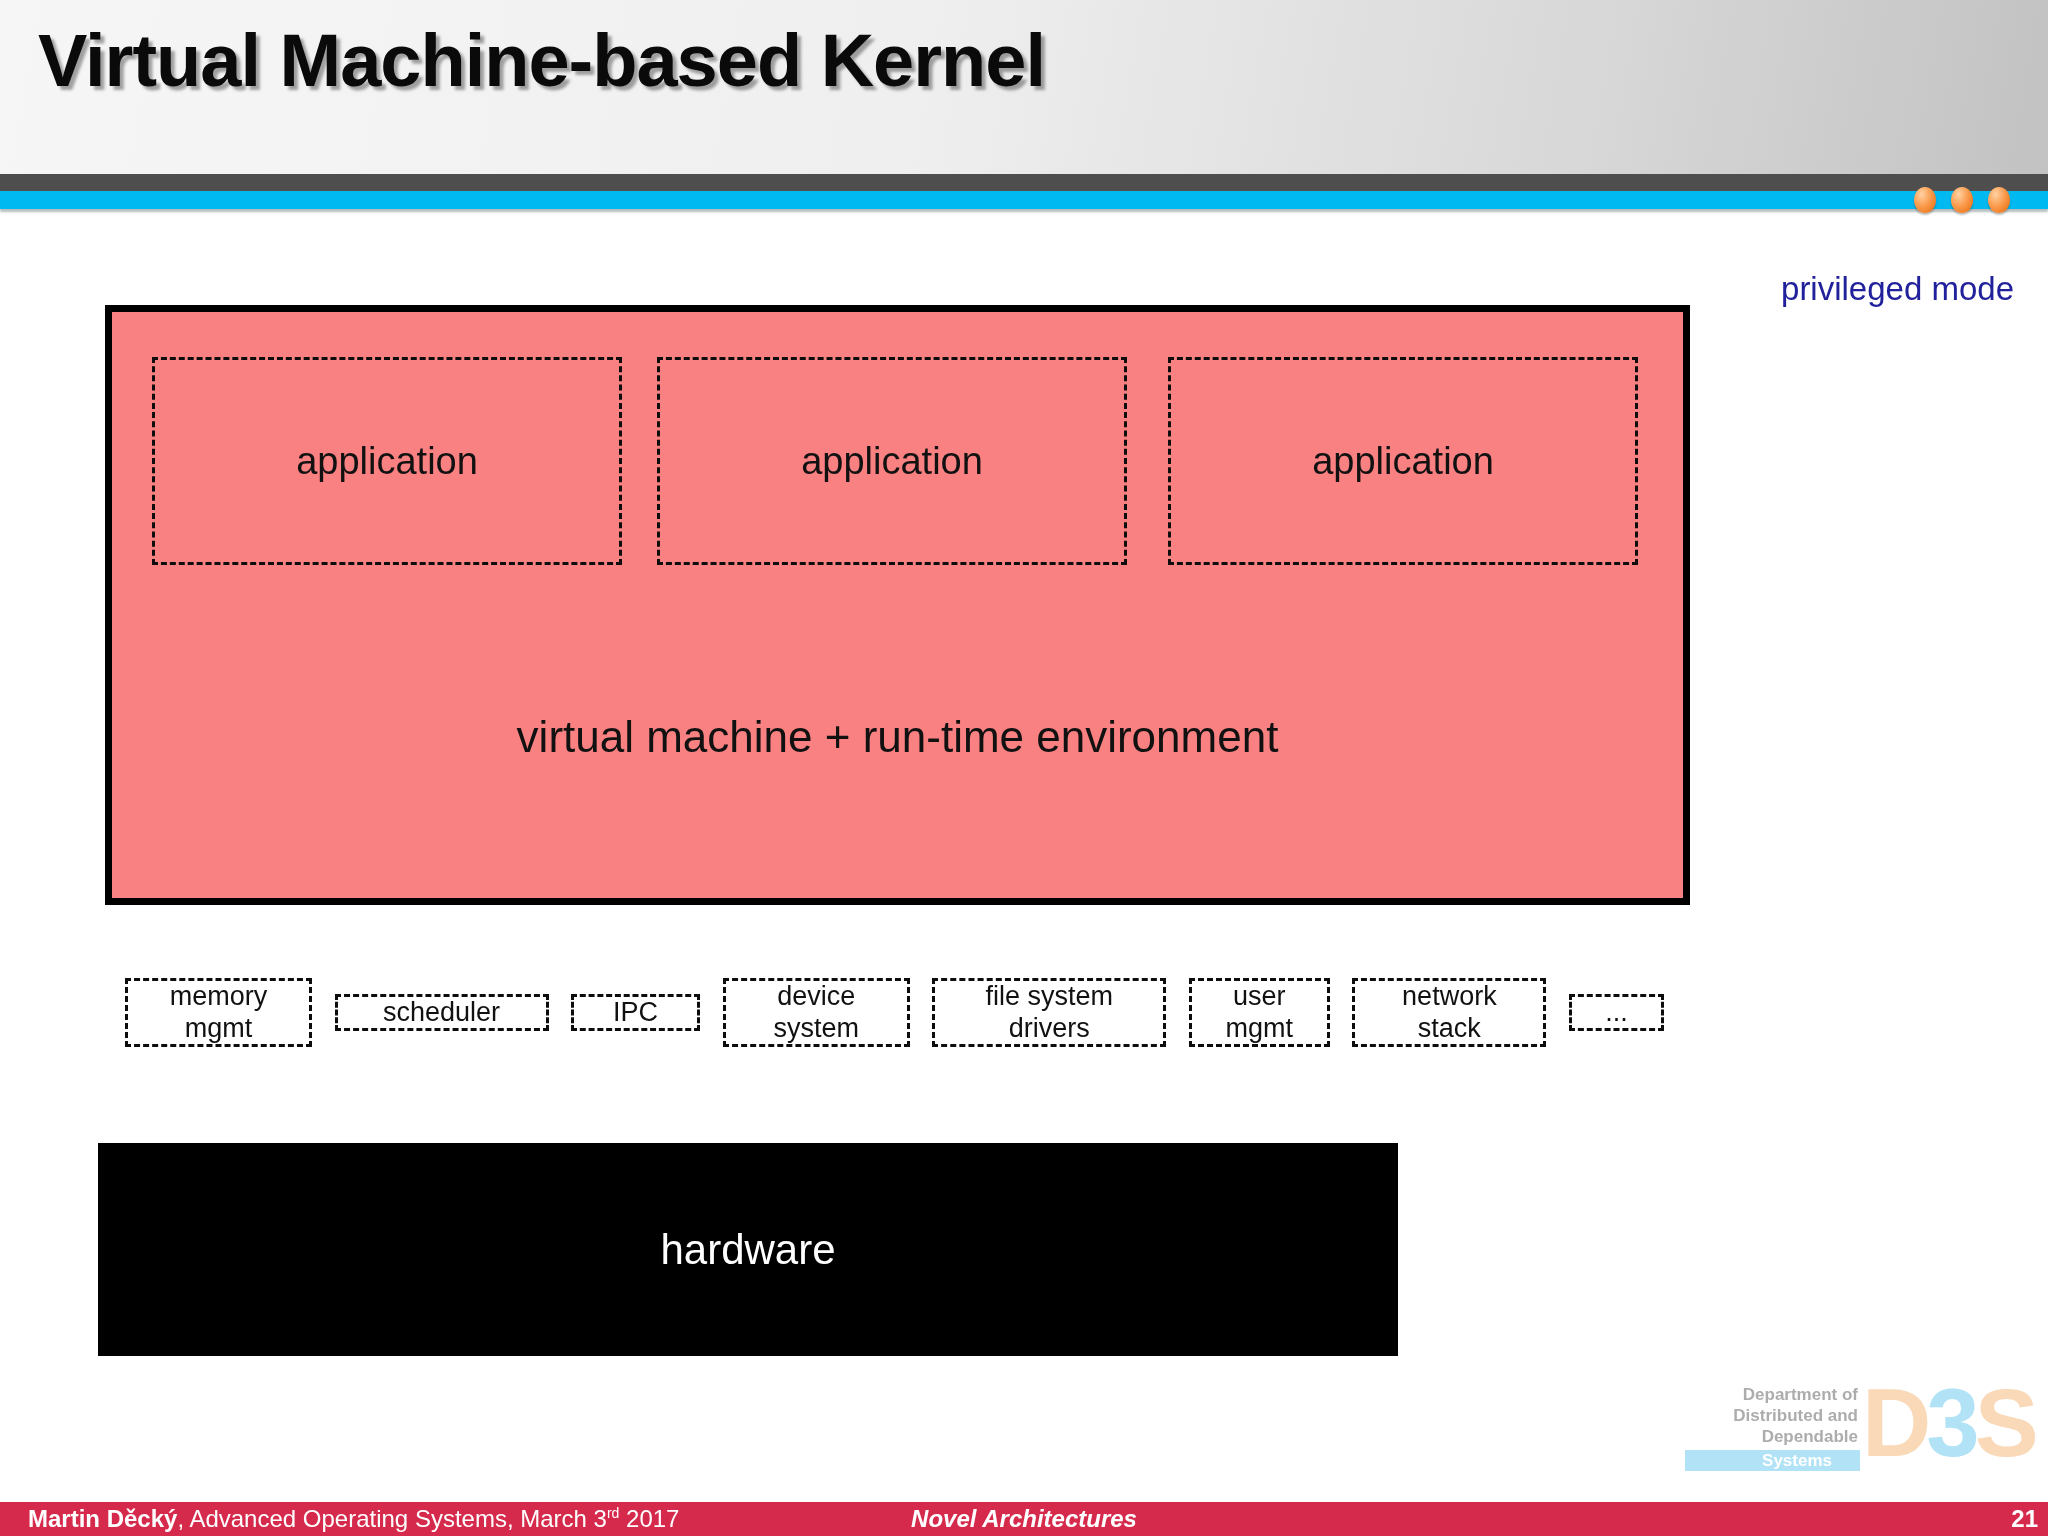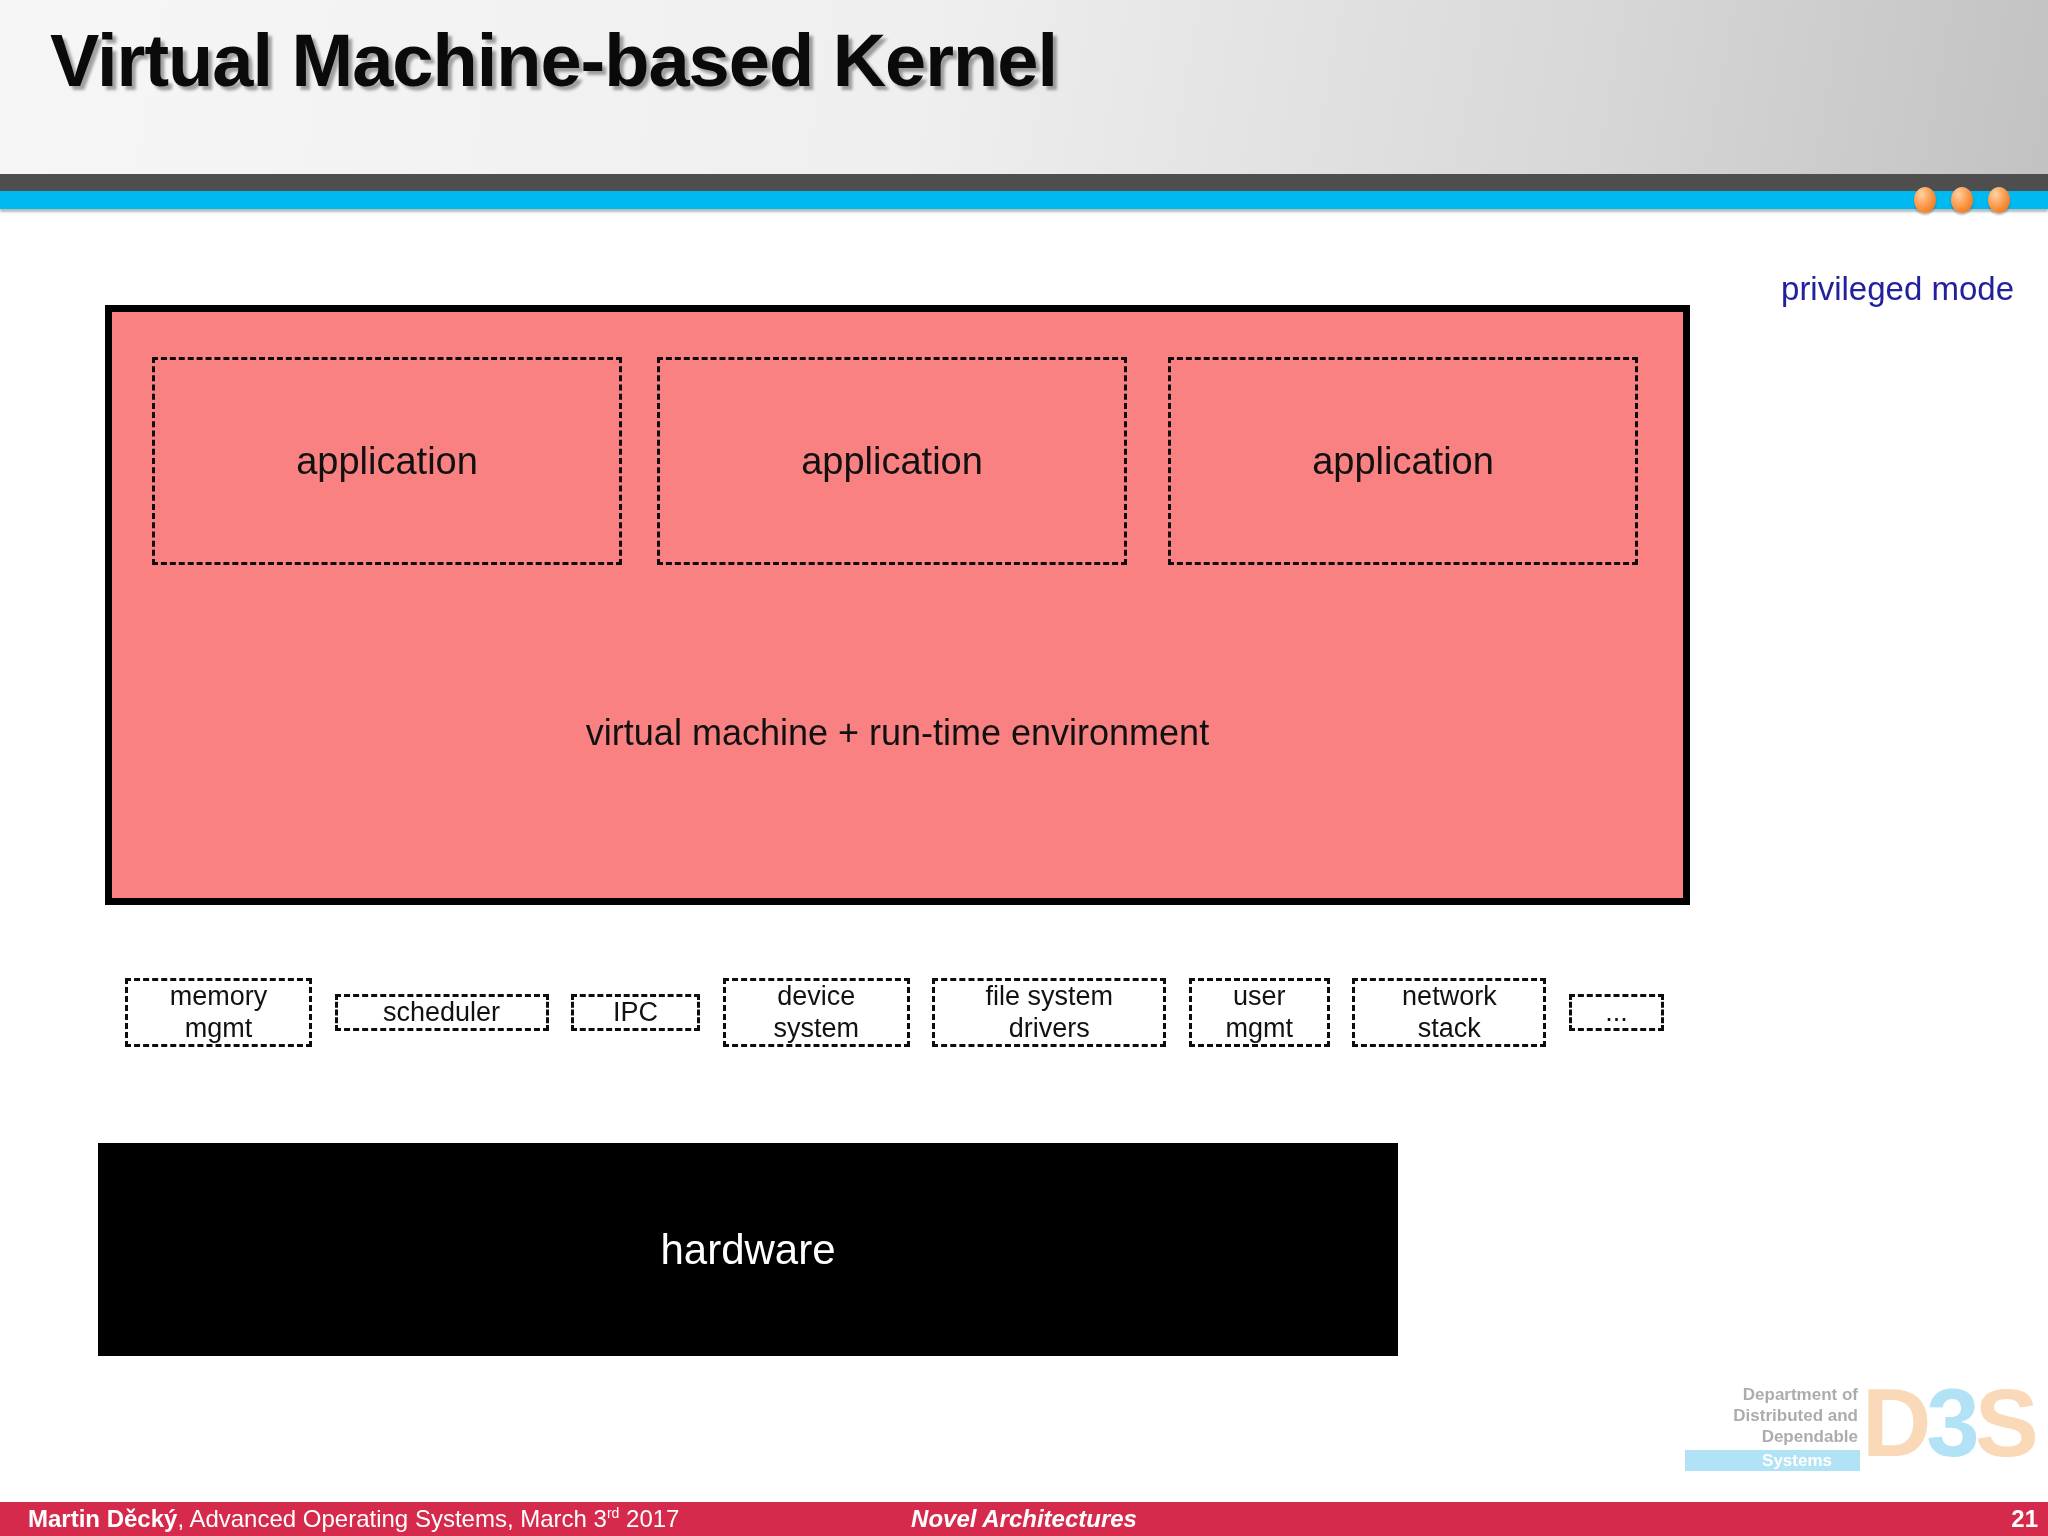--- a/index.html
+++ b/index.html
@@ -11,21 +11,20 @@
   
   .header-band{
     position:absolute;left:0;top:0;width:2048px;height:174px;
     background:linear-gradient(100deg,#f6f6f6 0%,#efefef 45%,#d7d7d7 78%,#c2c2c2 100%);
   }
   .slide-title{
     position:absolute;left:38px;top:18px;
     font-size:74px;font-weight:bold;color:#0a0a0a;letter-spacing:-1px;
     text-shadow:4px 4px 3px rgba(0,0,0,0.35);
     white-space:nowrap;
-    margin-left:12px;
   }
   .bar-dark{position:absolute;left:0;top:174px;width:2048px;height:17px;background:var(--bar-dark,#4e4e4e);}
   .bar-cyan{position:absolute;left:0;top:191px;width:2048px;height:18px;background:var(--bar-cyan,#00b9f0);box-shadow:0 3px 2px rgba(90,110,115,0.45);}
   .accent-dot{
     position:absolute;width:22px;height:26px;border-radius:50%;top:187px;
     background:radial-gradient(ellipse at 35% 28%, #ffd2a3 0%, #fb9c4f 45%, #ef7c22 78%, #d96712 100%);
     box-shadow:0 2px 2px rgba(0,0,0,0.25);
   }
   .dot-1{left:1914px;} .dot-2{left:1951px;} .dot-3{left:1988px;}
 
@@ -44,21 +43,21 @@
   .app-box{
     position:absolute;top:45px;width:470px;height:208px;box-sizing:border-box;
     border:3px dashed #0d0d0d;
     display:flex;align-items:center;justify-content:center;
     font-size:38px;color:#111;
   }
   .app-1{left:40px;} .app-2{left:545px;} .app-3{left:1056px;}
 
   .vm-label{
     position:absolute;left:0;top:400px;width:100%;
-    text-align:center;font-size:36px;color:#111;
+    text-align:center;font-size:44px;color:#111;
   }
 
   .component-row{
     position:absolute;left:13px;top:635px;width:1539px;height:131px;
     display:flex;justify-content:space-between;align-items:center;
   }
   .component-box{
     box-sizing:border-box;border:3px dashed #0d0d0d;
     display:flex;align-items:center;justify-content:center;
     text-align:center;font-size:27px;line-height:1.18;color:#111;

